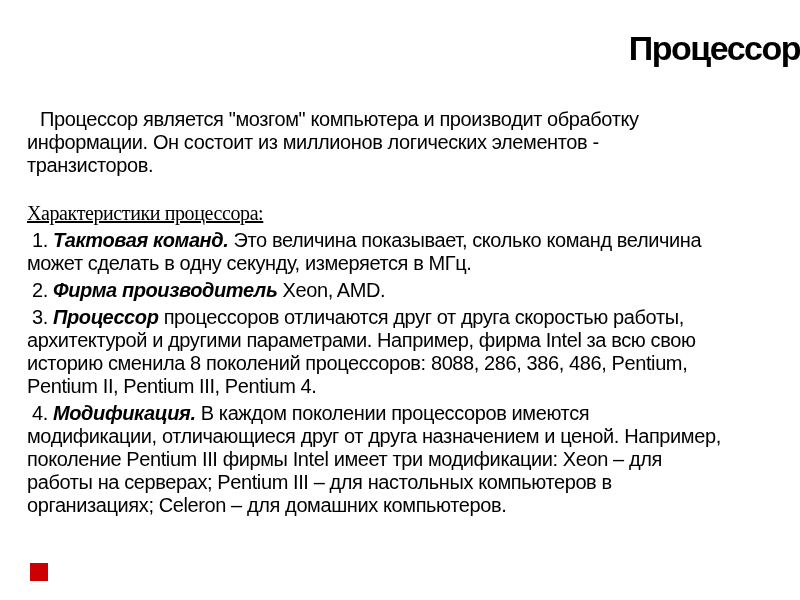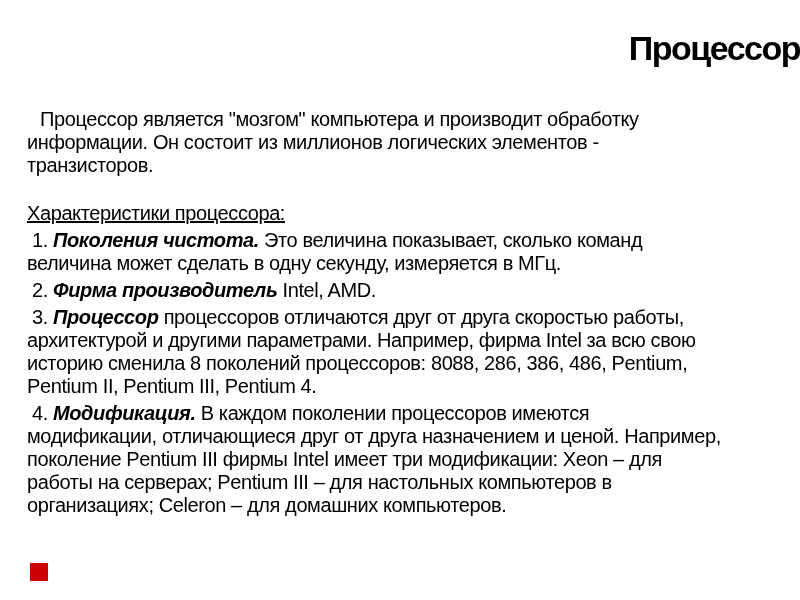--- a/index.html
+++ b/index.html
@@ -35,20 +35,21 @@
     font-size: 20px;
     line-height: 23px;
     letter-spacing: -0.4px;
   }
   .intro {
     margin: 0 0 25px 0;
     text-indent: 13px;
   }
   .heading-line {
     margin: 0 0 4px 0;
+    font-family: Liberation Serif, serif;
   }
   .heading-line .u {
     text-decoration: underline;
   }
   .item {
     margin: 0 0 4px 0;
     text-indent: 5px;
   }
   .term {
     font-weight: bold;
@@ -68,23 +69,23 @@
 <div class="slide">
 
   <h1 class="slide-title">Процессор</h1>
 
   <div class="content">
 
     <p class="intro">Процессор является "мозгом" компьютера и производит обработку информации. Он состоит из миллионов логических элементов - транзисторов.</p>
 
     <p class="heading-line"><span class="u">Характеристики процессора:</span></p>
 
-    <p class="item"><span>1.</span><span class="term"> Поколения чистота.</span><span> Это величина показывает, сколько команд величина может сделать в одну секунду, измеряется в МГц.</span></p>
+    <p class="item"><span>1.</span><span class="term"> Тактовая команд.</span><span> Это величина показывает, сколько команд величина может сделать в одну секунду, измеряется в МГц.</span></p>
 
-    <p class="item"><span>2.</span><span class="term"> Фирма производитель</span><span> Intel, AMD.</span></p>
+    <p class="item"><span>2.</span><span class="term"> Фирма производитель</span><span> Xeon, AMD.</span></p>
 
     <p class="item"><span>3.</span><span class="term"> Процессор</span><span> процессоров отличаются друг от друга скоростью работы, архитектурой и другими параметрами. Например, фирма Intel за всю свою историю сменила 8 поколений процессоров: 8088, 286, 386, 486, Pentium, Pentium II, Pentium III, Pentium 4.</span></p>
 
     <p class="item"><span>4.</span><span class="term"> Модификация.</span><span> В каждом поколении процессоров имеются модификации, отличающиеся друг от друга назначением и ценой. Например, поколение Pentium III фирмы Intel имеет три модификации: Xeon – для работы на серверах; Pentium III – для настольных компьютеров в организациях; Celeron – для домашних компьютеров.</span></p>
 
   </div>
 
   <div class="accent-marker" style="background: rgb(204, 0, 0);"></div>
 
 </div>

